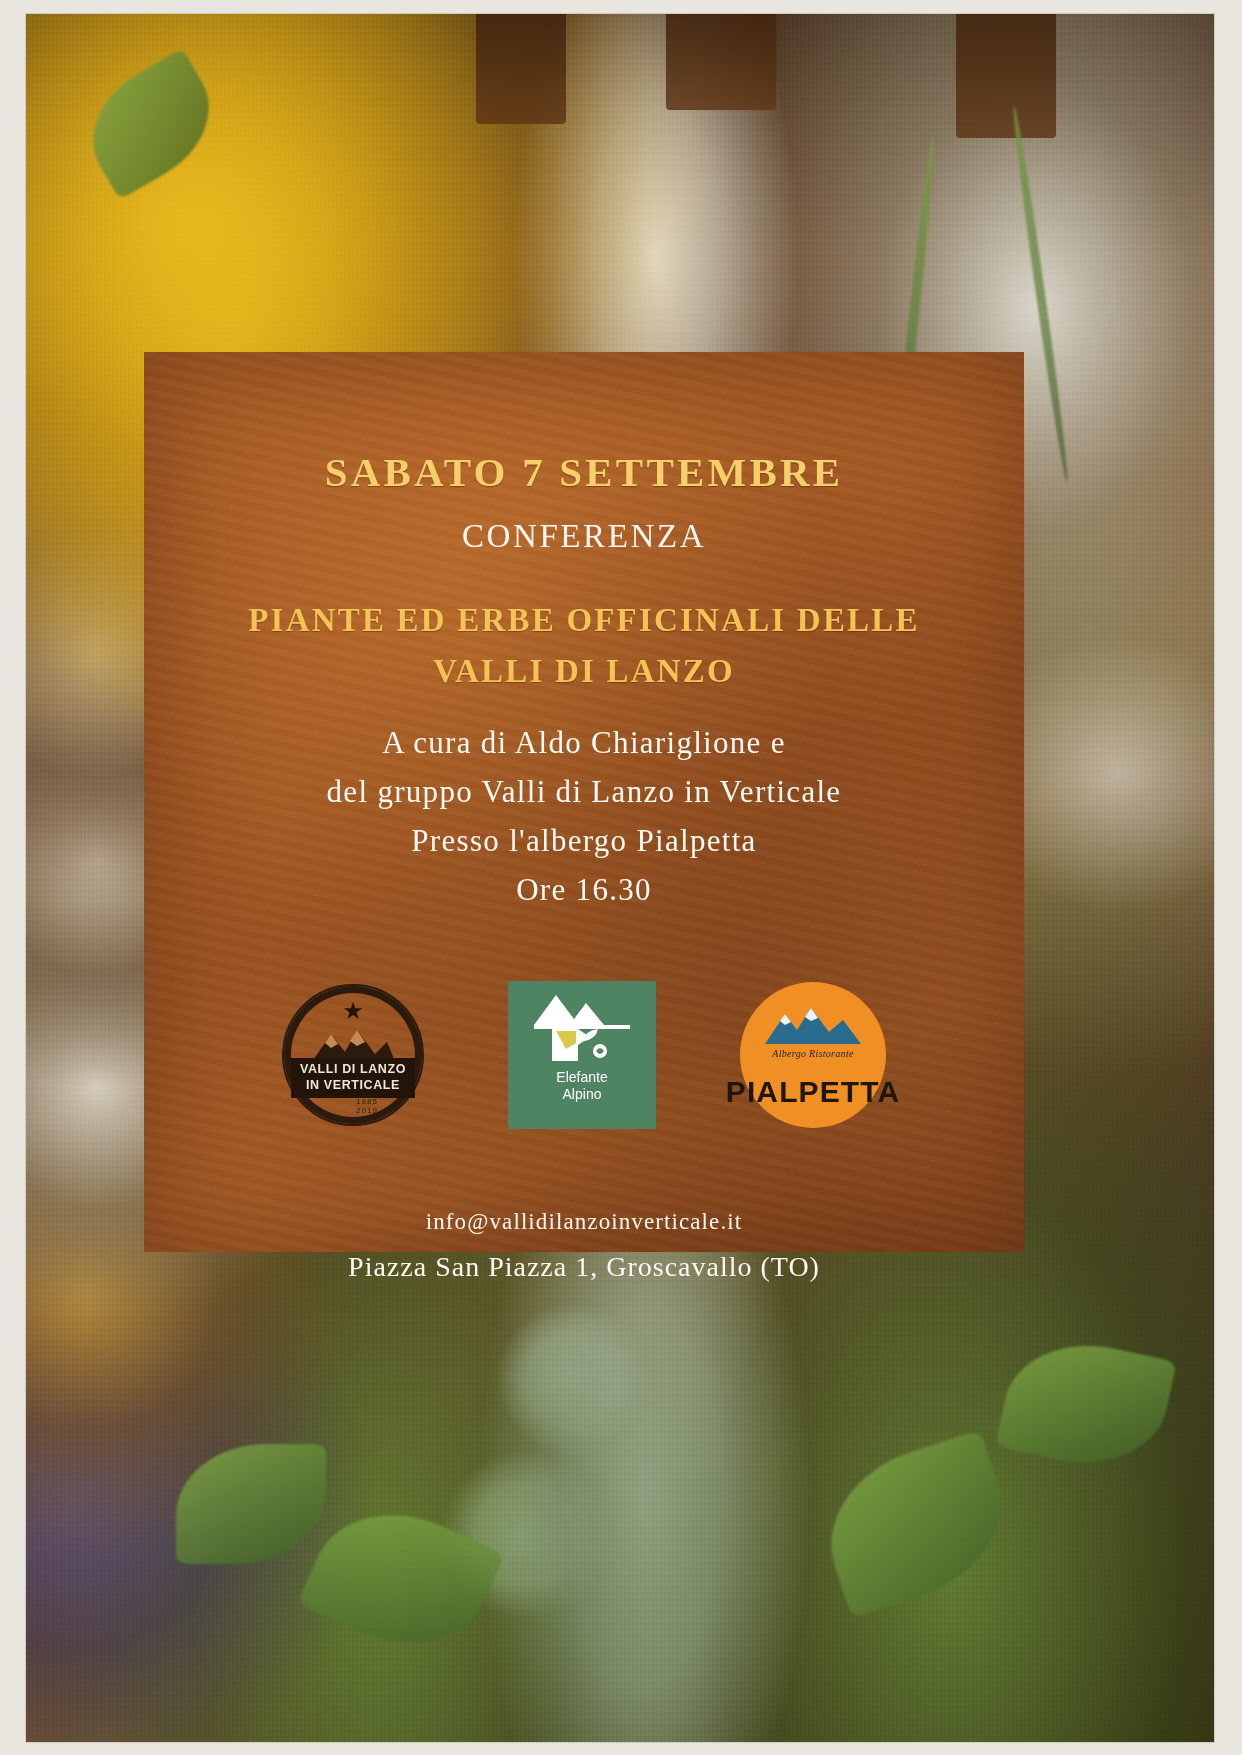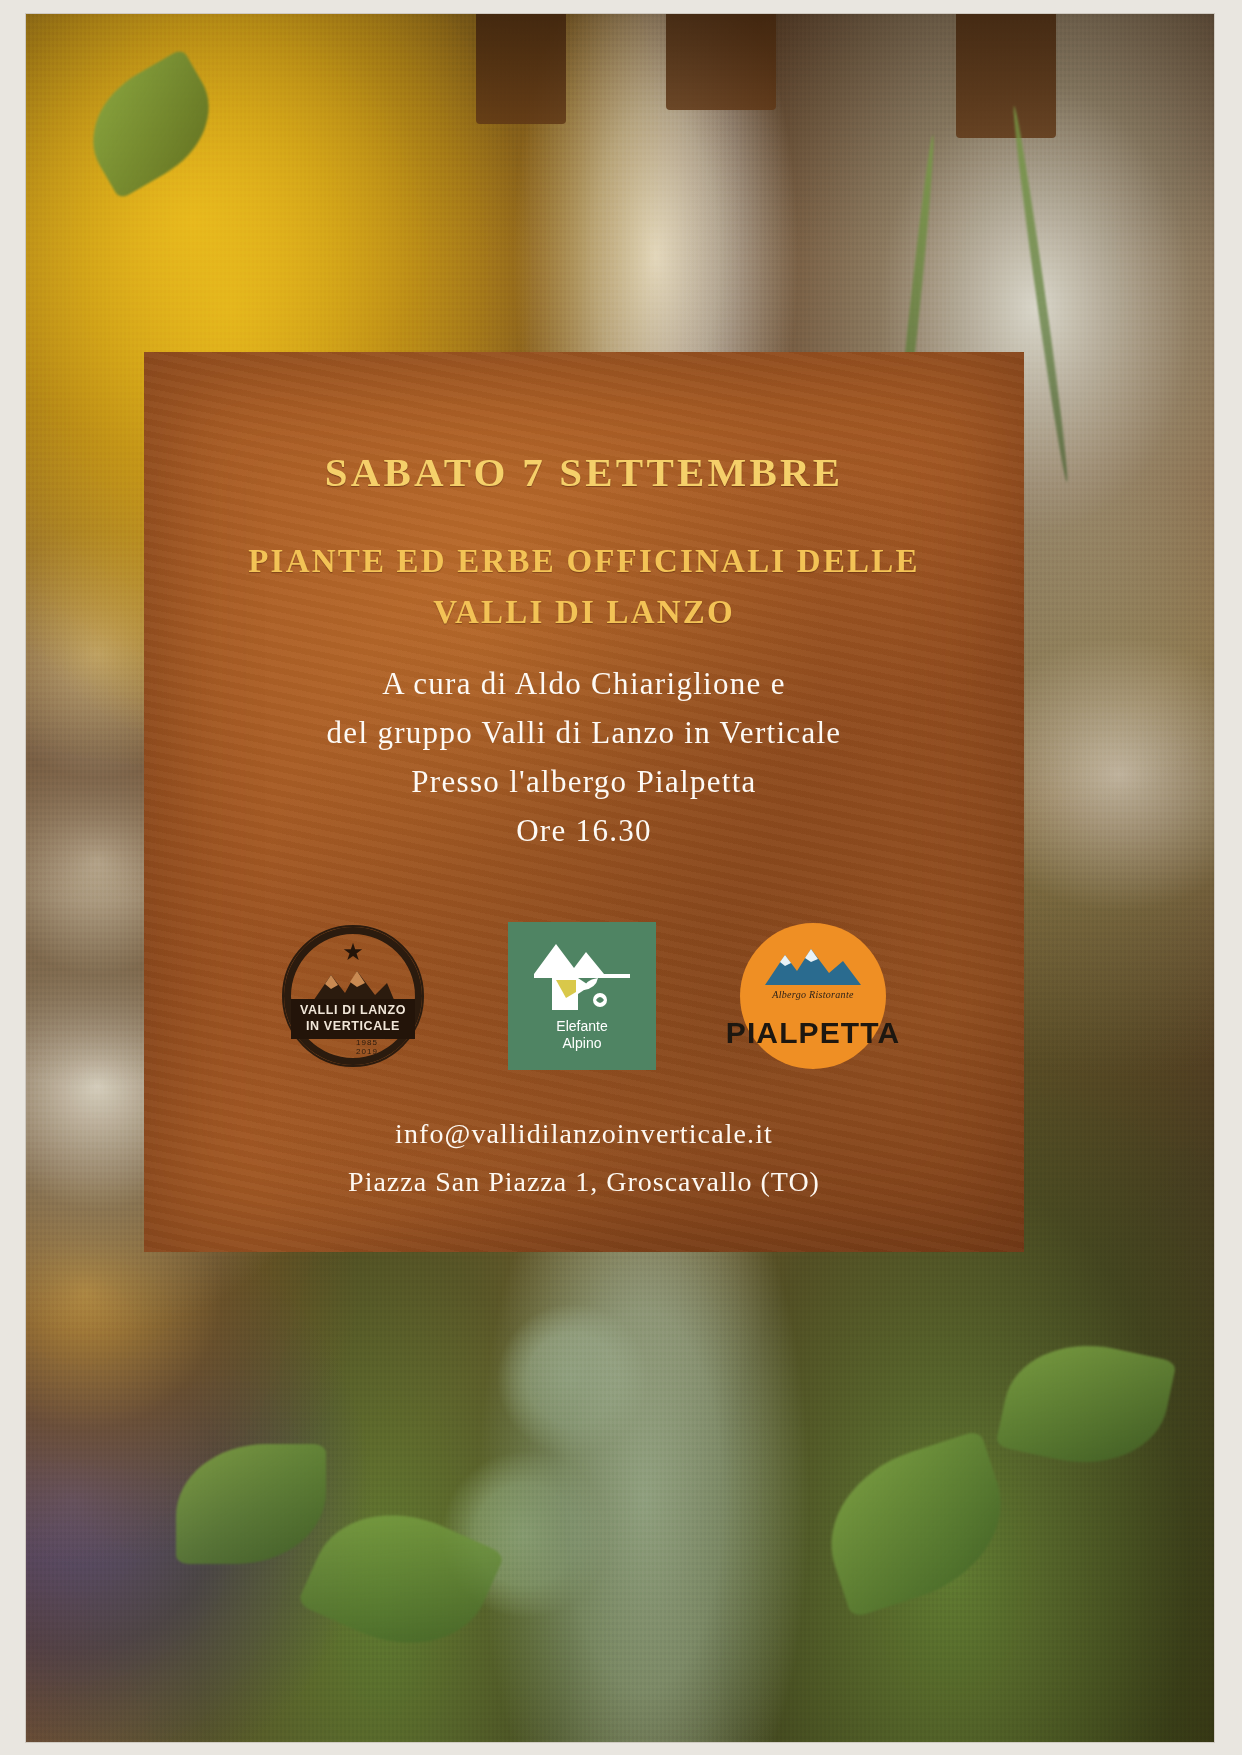--- a/index.html
+++ b/index.html
@@ -225,21 +225,21 @@
   }
 
   .logo-ea {
     width: 148px;
     height: 148px;
     background: #4f8463;
     display: flex;
     flex-direction: column;
     align-items: center;
     justify-content: flex-start;
-    padding-top: 12px;
+    padding-top: 4px;
     box-sizing: border-box;
   }
   .logo-ea .art { width: 112px; height: 82px; }
   .logo-ea .nm {
     font-family: "Liberation Sans", sans-serif;
     font-size: 14px;
     line-height: 1.2;
     color: #ffffff;
     text-align: center;
     margin-top: 2px;
@@ -267,22 +267,22 @@
   .logo-pia .main {
     font-family: "Liberation Sans", sans-serif;
     font-weight: bold;
     font-size: 30px;
     letter-spacing: 1.1px;
     color: #1d1710;
     margin-top: 16px;
   }
 
   .contact {
-    margin-top: 48px;
-    font-size: 28px;
+    margin-top: 80px;
+    font-size: 23px;
     letter-spacing: 1.1px;
     color: #fdf8f1;
   }
   .address {
     margin-top: 16px;
     font-size: 28px;
     letter-spacing: 1px;
     color: #fdf8f1;
   }
 </style>
@@ -305,20 +305,21 @@
     <div class="leaf" style="left:290px;top:1500px;width:170px;height:130px;transform:rotate(24deg);"></div>
     <div class="leaf" style="left:800px;top:1440px;width:180px;height:140px;transform:rotate(-18deg);"></div>
     <div class="leaf" style="left:980px;top:1330px;width:160px;height:120px;transform:rotate(12deg);"></div>
     <div class="leaf" style="left:60px;top:60px;width:130px;height:100px;transform:rotate(-30deg);"></div>
 
     <div class="panel">
       <div class="panel-texture"></div>
       <div class="panel-inner">
 
         <div class="t-date">SABATO 7 SETTEMBRE</div>
+        <div class="t-kind">CONFERENZA</div>
 
         <div class="t-title">
           <div>PIANTE ED ERBE OFFICINALI DELLE</div>
           <div>VALLI DI LANZO</div>
         </div>
 
         <div class="t-line first">A cura di Aldo Chiariglione e</div>
         <div class="t-line">del gruppo Valli di Lanzo in Verticale</div>
         <div class="t-line">Presso l'albergo Pialpetta</div>
         <div class="t-line">Ore 16.30</div>

